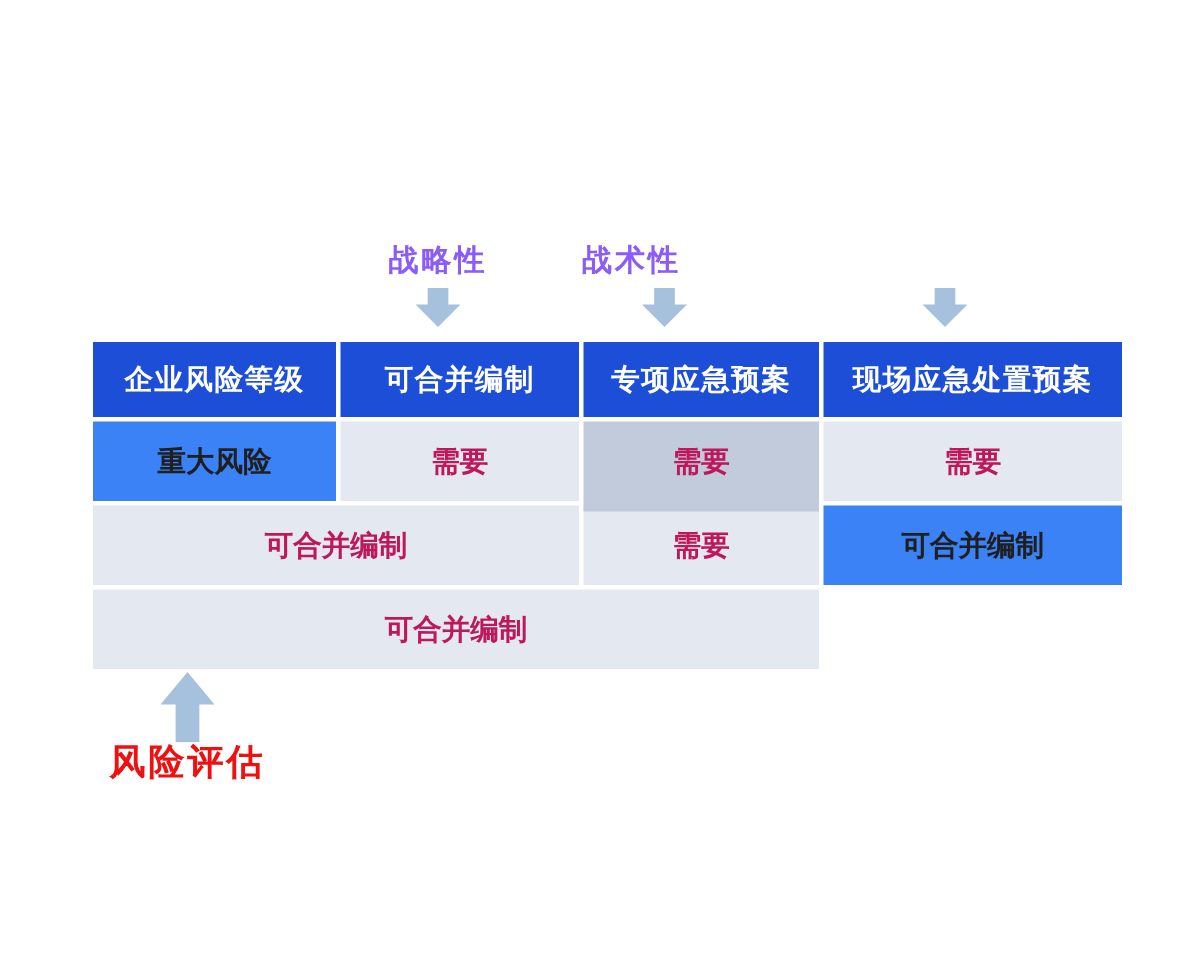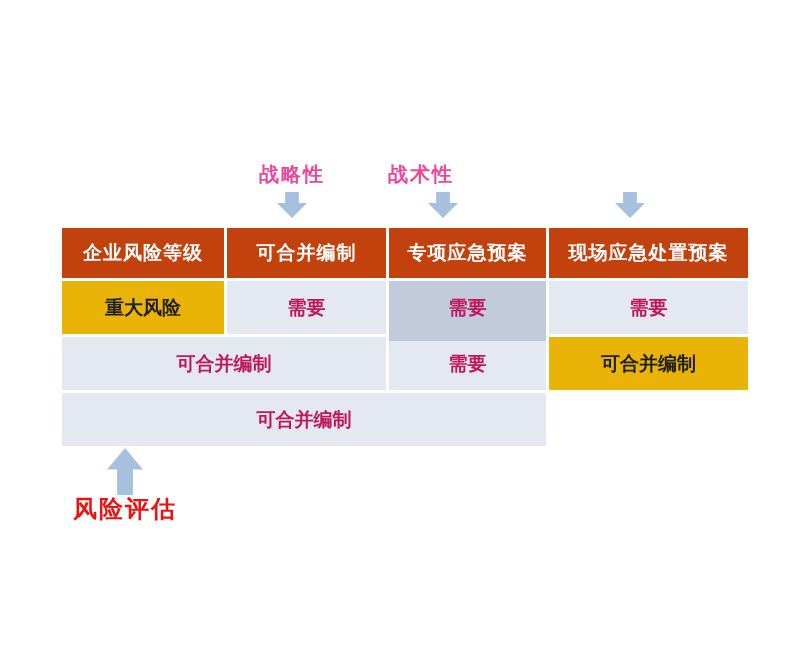--- a/index.html
+++ b/index.html
@@ -18,21 +18,21 @@
   .top-label {
     position: absolute;
     width: 140px;
     top: 160px;
     height: 28px;
     line-height: 28px;
     text-align: center;
     font-family: "Liberation Serif", serif;
     font-weight: bold;
     font-size: 20px;
-    color: #ec4899;
+    color: #8b5cf6;
     letter-spacing: 2px;
   }
   #toplabel-1 { left: 222px; }
   #toplabel-2 { left: 351px; }
   #toplabel-3 { left: 560px; }
 
   
   .arrow-down {
     position: absolute;
     top: 192px;
@@ -66,26 +66,26 @@
     gap: 3px;
   }
   .cell {
     display: flex;
     align-items: center;
     justify-content: center;
     font-size: 19px;
     font-weight: bold;
   }
   .cell.header {
-    background: #c2410c;
+    background: #1d4ed8;
     color: #ffffff;
     letter-spacing: 1px;
   }
   .cell.level {
-    background: #eab308;
+    background: #3b82f6;
     color: #1f1f1f;
   }
   .cell.data {
     background: #e4e8f1;
     color: #be185d;
   }
   .cell.highlight {
     background: #c2cbdc;
     position: relative;
   }

